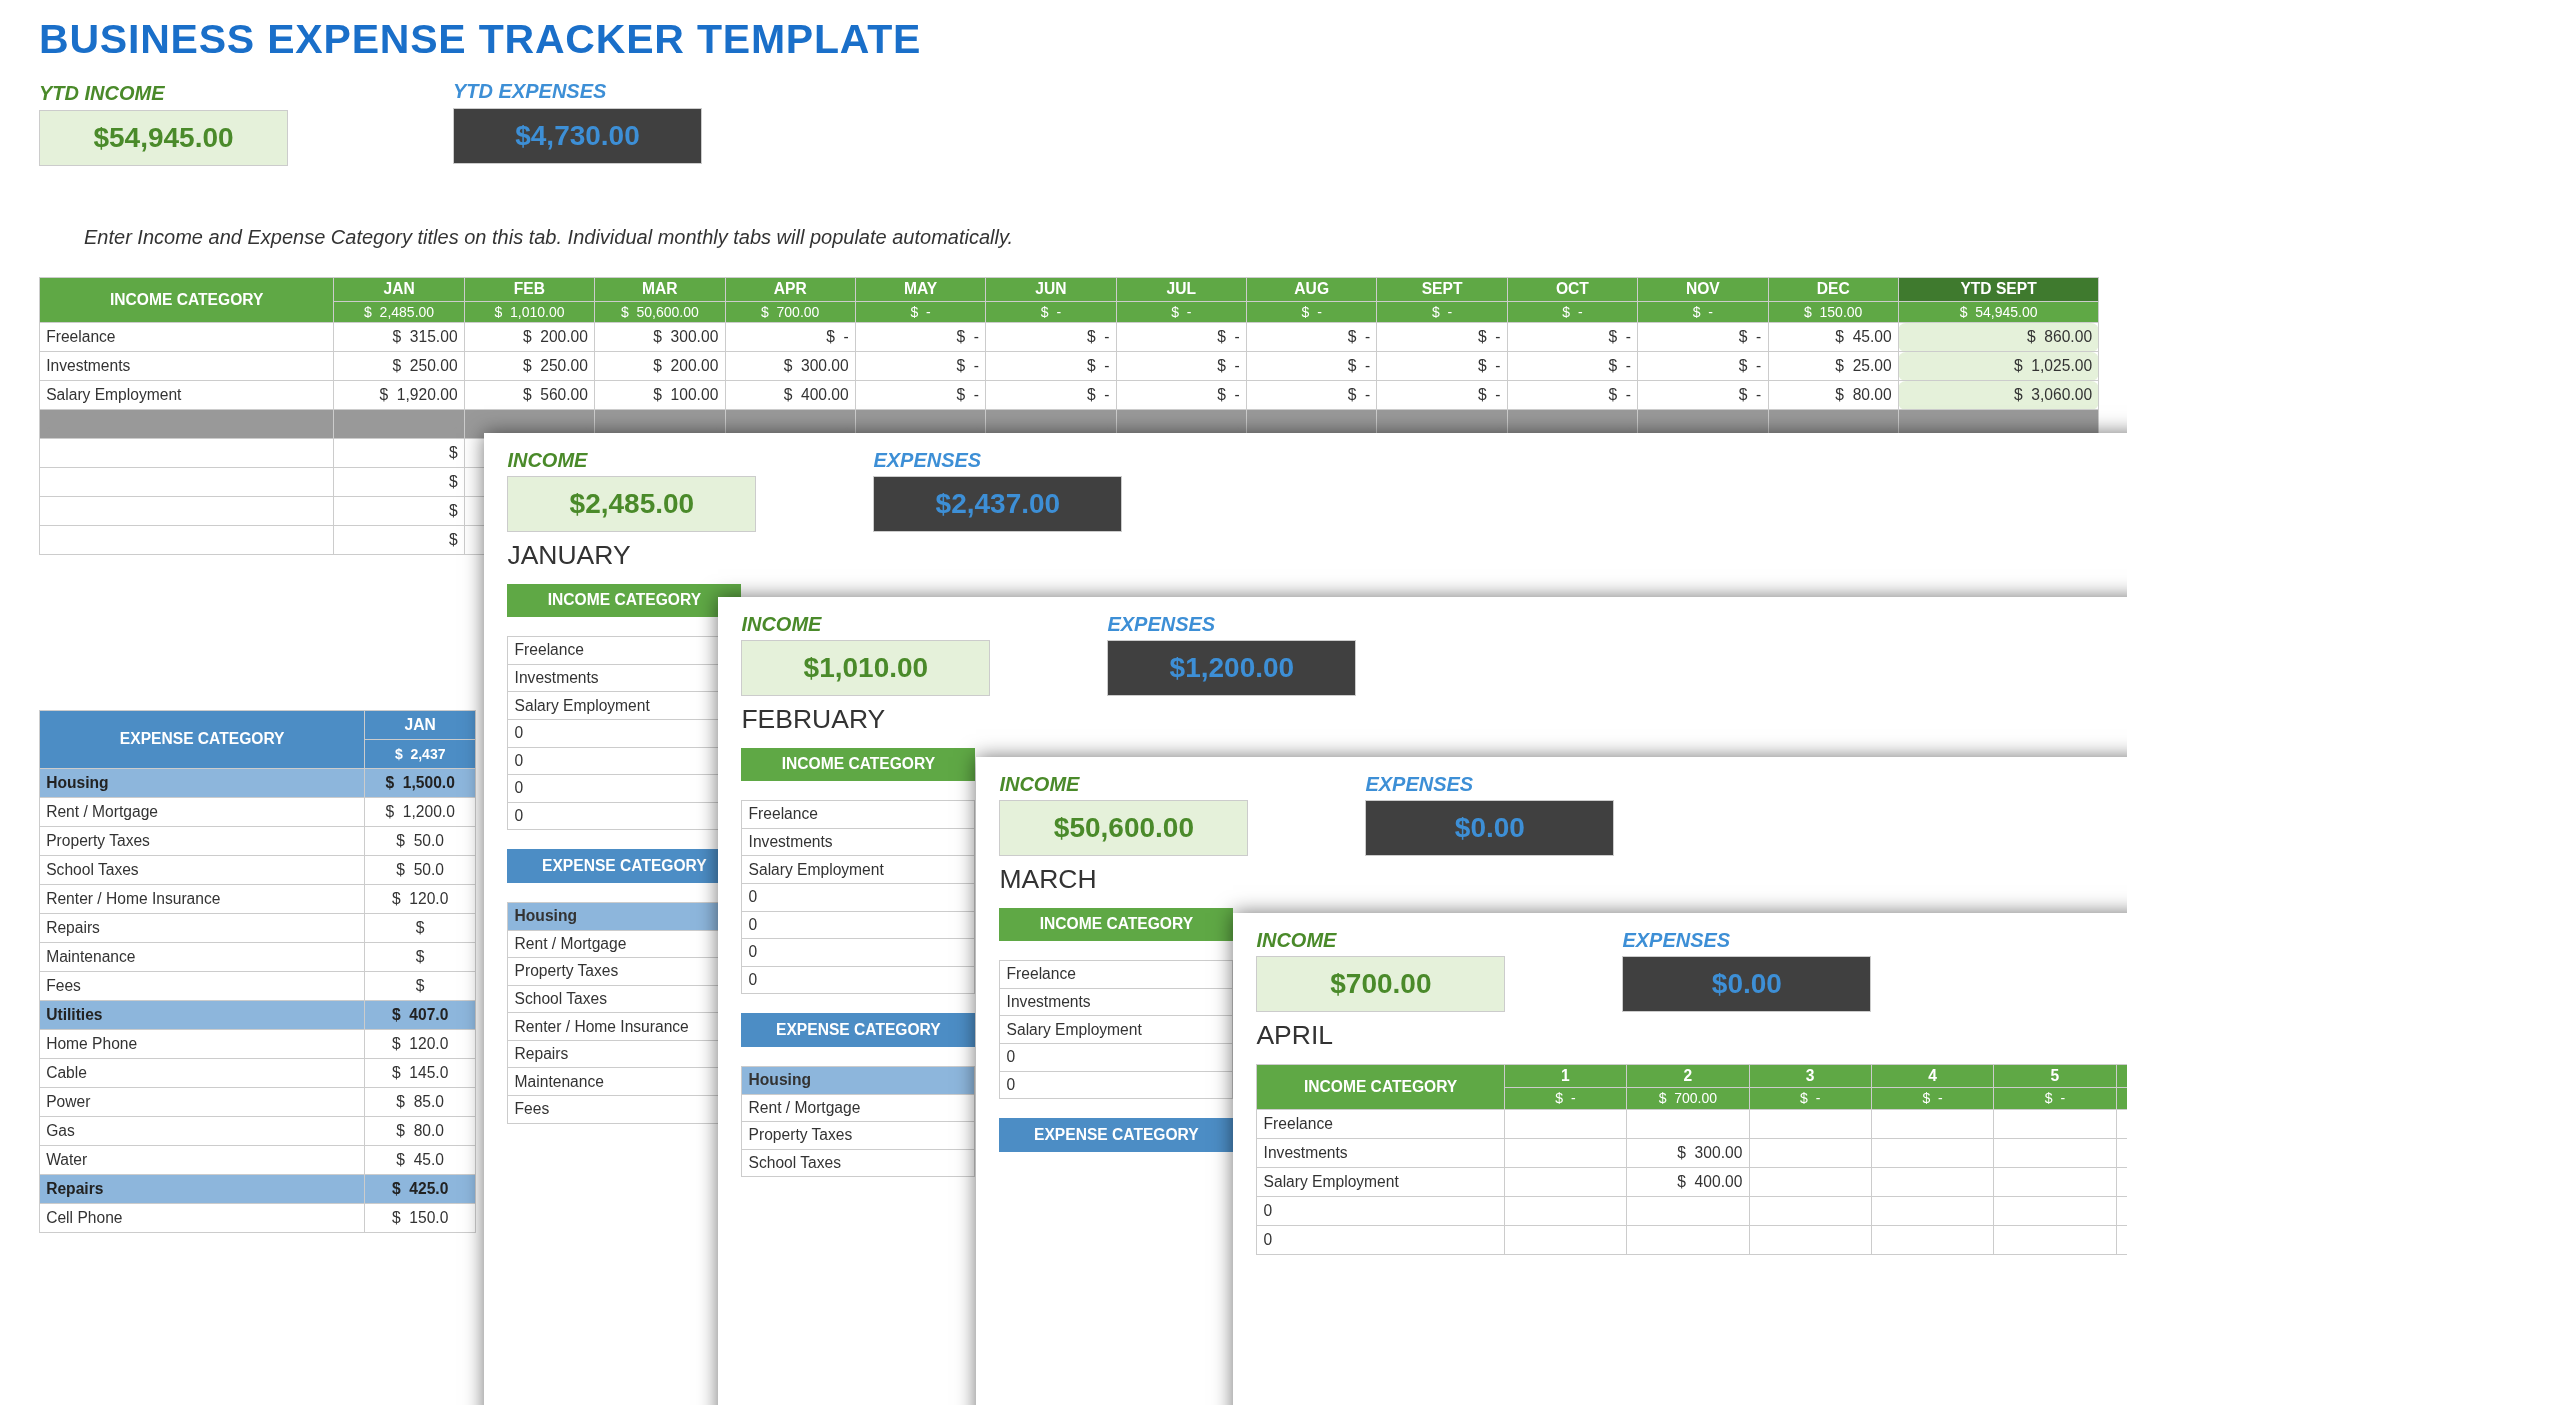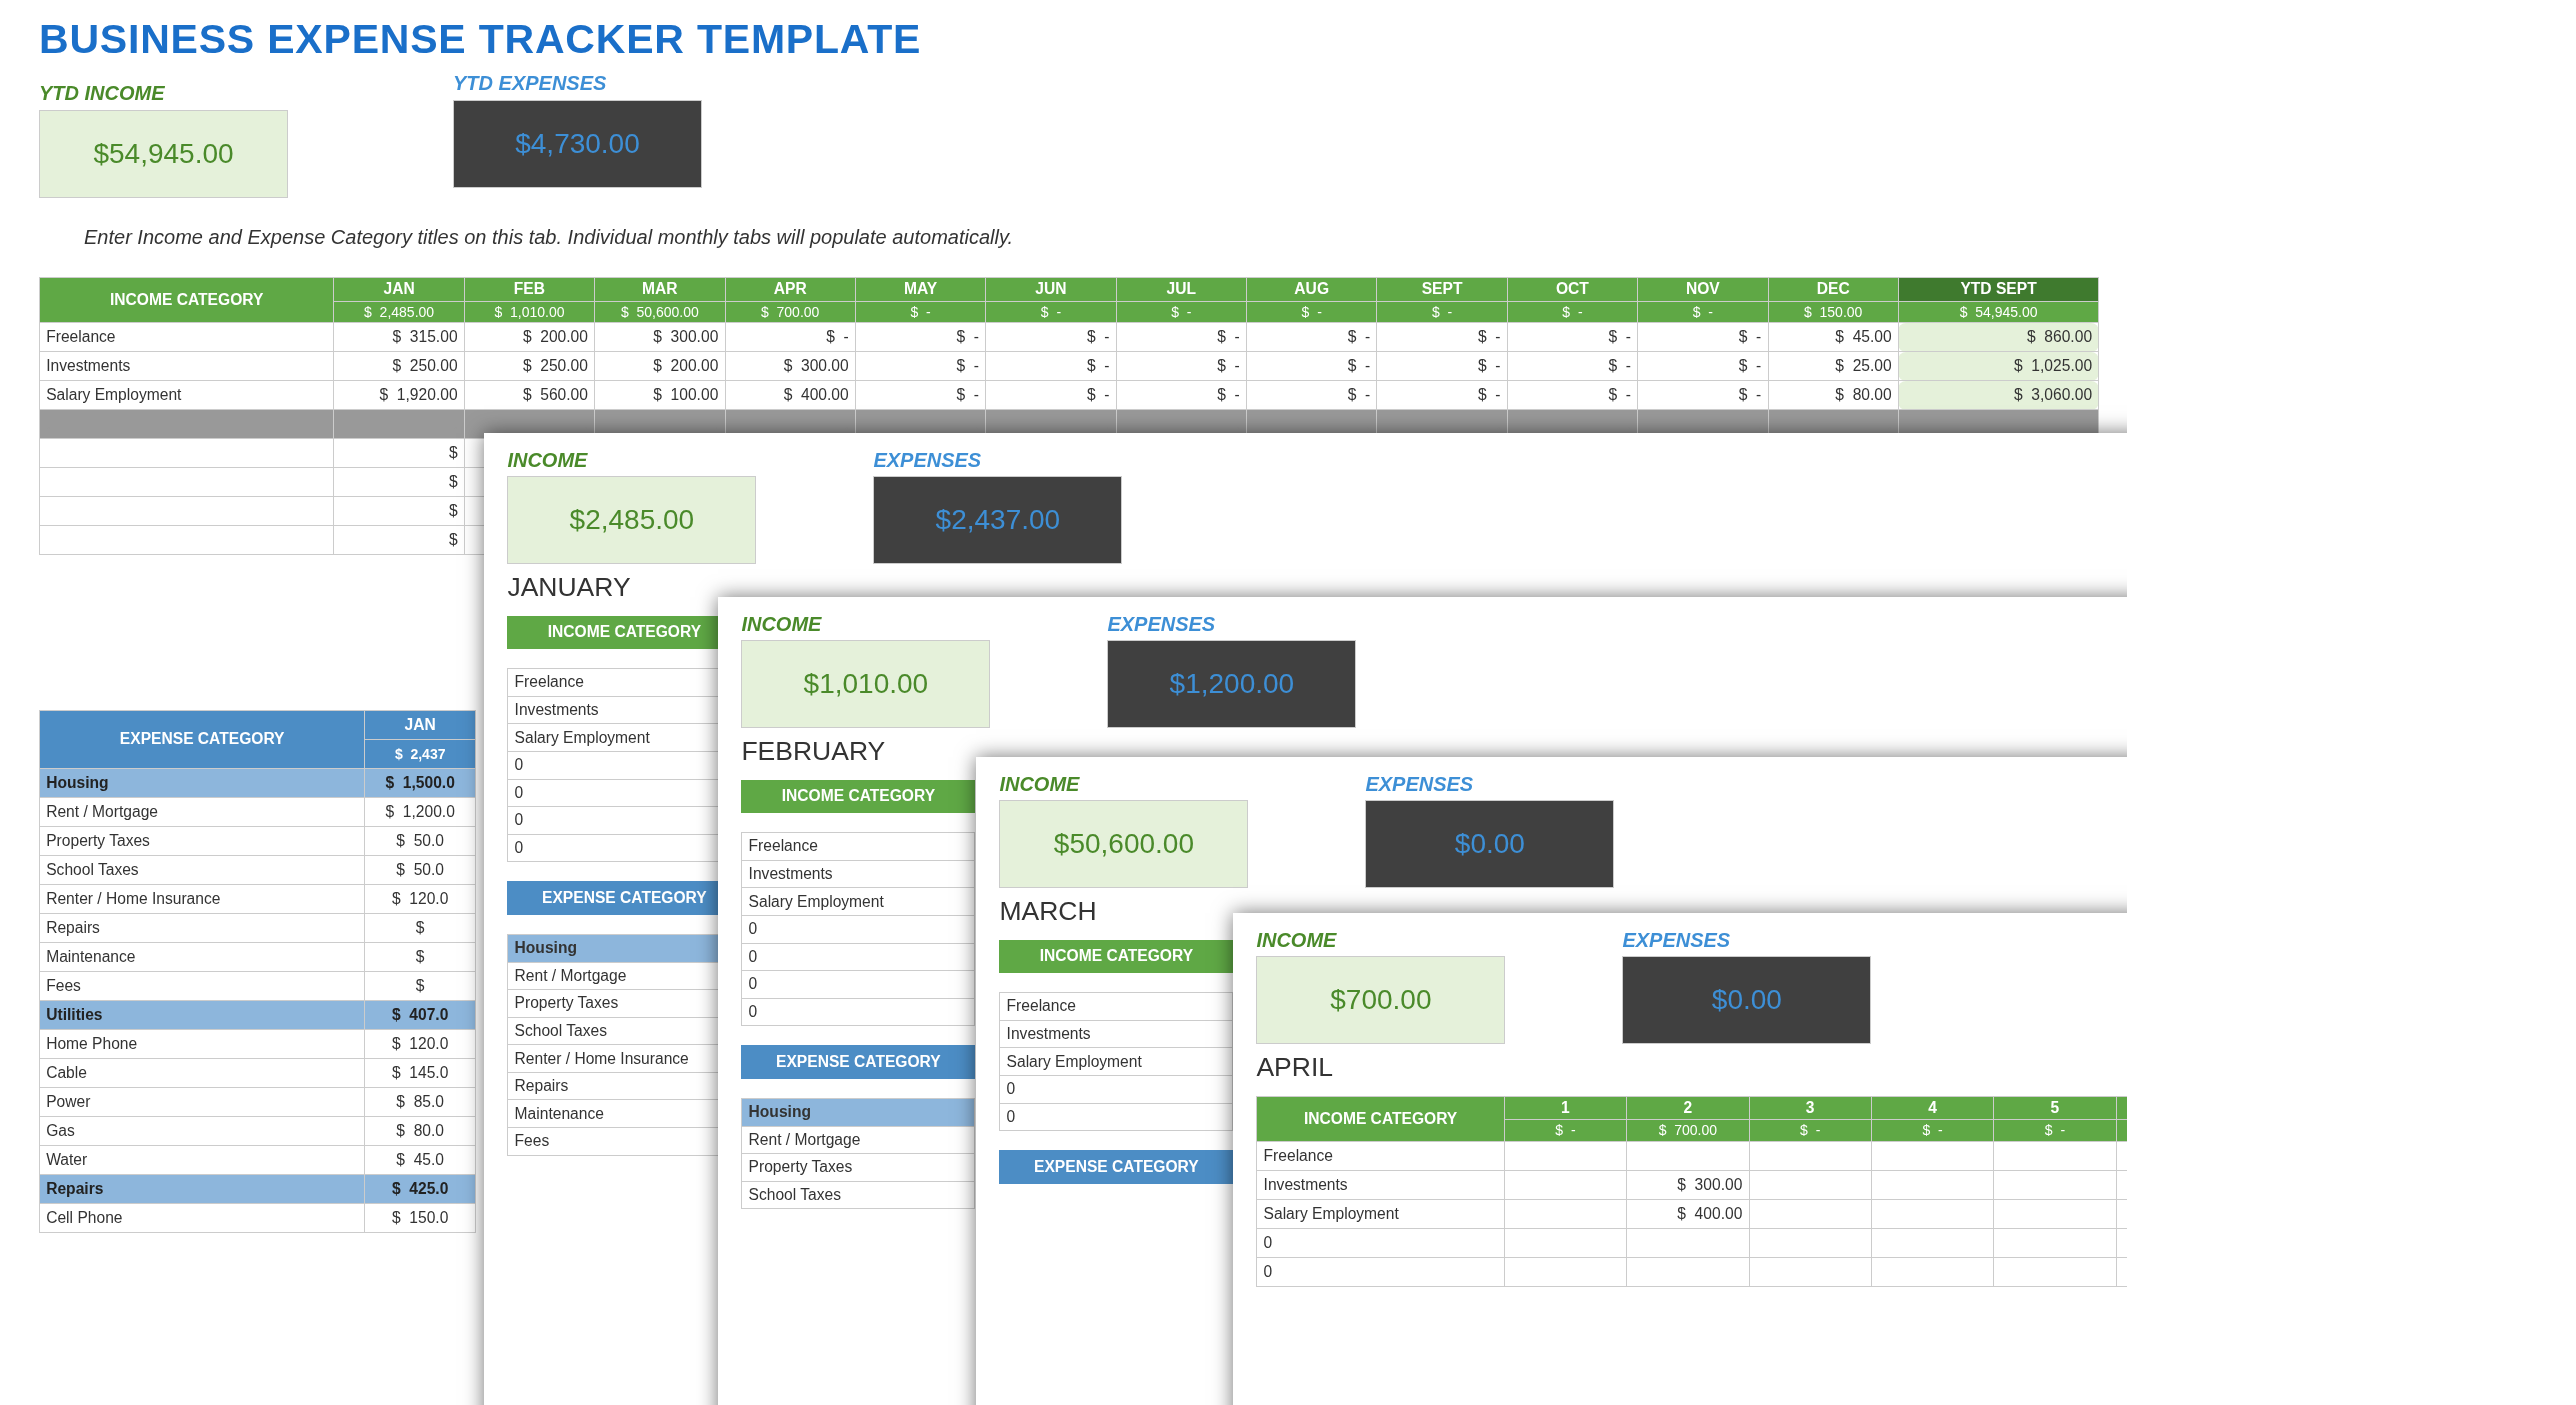--- a/index.html
+++ b/index.html
@@ -3,21 +3,21 @@
 <meta charset="utf-8">
 <style>
 html,body{margin:0;padding:0;font-family:Arial,Helvetica,sans-serif;background:#fff;color:#333;font-size:17px;}
 #canvas{position:relative;width:2127px;height:1405px;overflow:hidden;}
 .title{position:absolute;left:39px;top:15.6px;font-size:41px;font-weight:700;color:#1a6fc9;letter-spacing:0.8px;}
 .instr{position:absolute;left:39px;top:226px;font-size:20px;font-style:italic;color:#333;margin-left:45px;}
 
 
 .kv{position:absolute;}
 .kv .lbl{font-weight:700;font-style:italic;font-size:20px;margin-bottom:4.7px;}
-.kv .box{border:0.8px solid #ccc;padding:27px 22px;font-weight:400;font-size:28px;text-align:center;min-width:203px;}
+.kv .box{border:0.8px solid #ccc;padding:11px 22px;font-weight:700;font-size:28px;text-align:center;min-width:203px;}
 .kv.green .lbl{color:#4a8a2a;}
 .kv.green .box{background:#e5f1da;color:#4a8a2a;}
 .kv.blue .lbl{color:#3d8fd6;}
 .kv.blue .box{background:#404040;color:#3d8fd6;}
 
 
 .inc-tbl{position:absolute;left:39px;top:277px;border-collapse:collapse;}
 .inc-tbl th,.inc-tbl td{border:0.8px solid #ccc;padding:2.3px 6.2px;font-size:15.6px;white-space:nowrap;}
 .inc-tbl thead th{background:#5fa845;color:#fff;text-align:center;font-weight:700;}
 .inc-tbl .subhdr th{background:#5fa845;color:#fff;font-size:14px;font-weight:400;}
@@ -58,21 +58,21 @@
 </head>
 <body>
 
 <div id="canvas">
   <div class="title">BUSINESS EXPENSE TRACKER TEMPLATE</div>
 
   <div class="kv green" style="left:39px;top:82px">
     <div class="lbl">YTD INCOME</div>
     <div class="box">$54,945.00</div>
   </div>
-  <div class="kv blue" style="left:453px;top:72px">
+  <div class="kv blue" style="left:453px;top:80px">
     <div class="lbl">YTD EXPENSES</div>
     <div class="box">$4,730.00</div>
   </div>
 
   <div class="instr">Enter Income and Expense Category titles on this tab.  Individual monthly tabs will populate automatically.</div>
 
   <table class="inc-tbl" id="income-table">
       <thead>
         <tr>
           <th rowspan="2" style="width:281px">INCOME CATEGORY</th>

